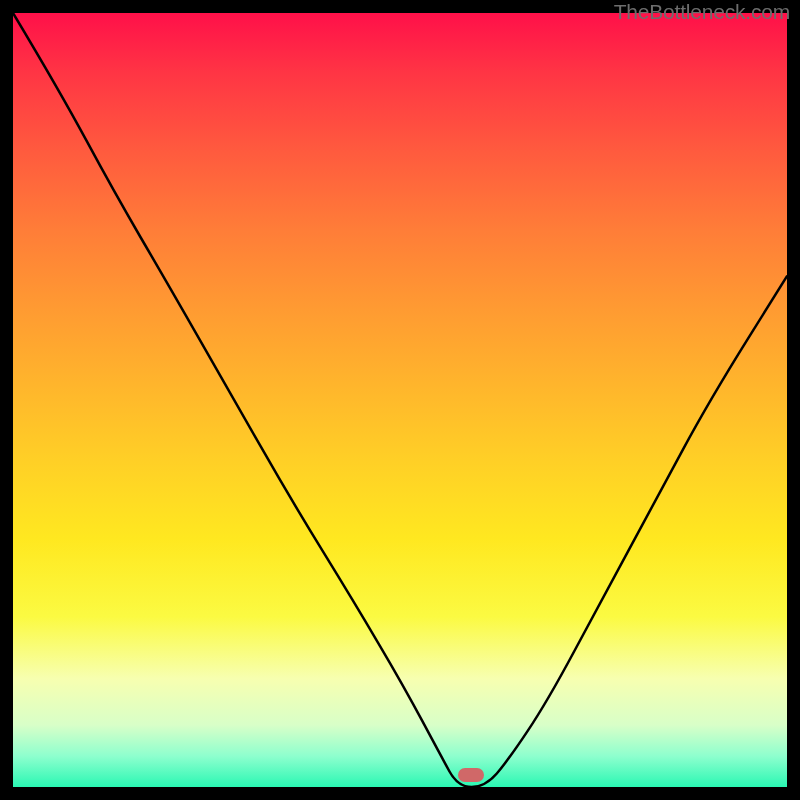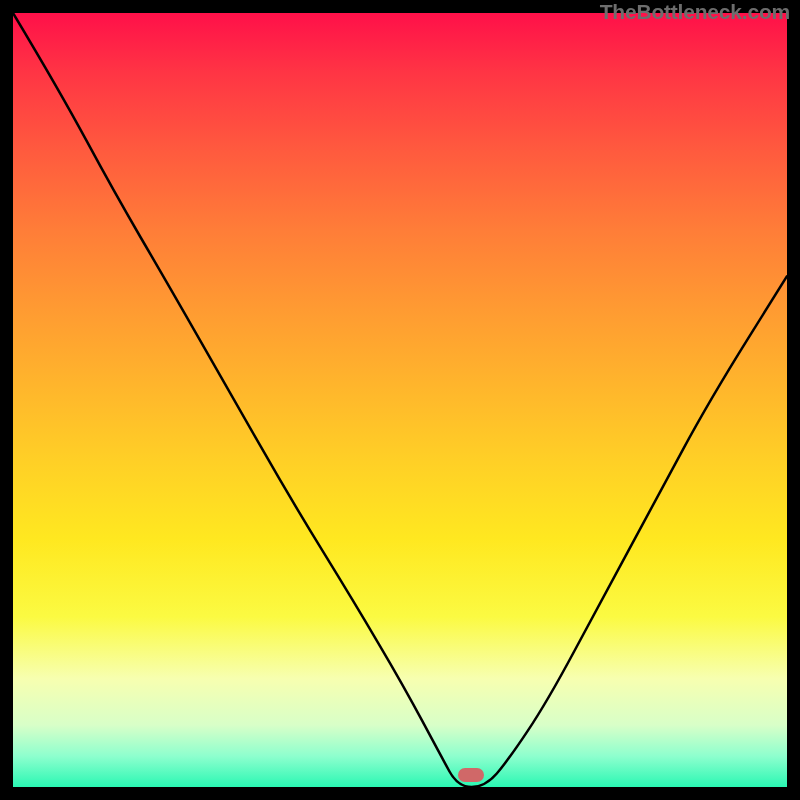--- a/index.html
+++ b/index.html
@@ -45,21 +45,21 @@
     height: 14px;
     border-radius: 7px;
     background: #d06868;
   }
   .attribution {
     position: absolute;
     top: 0;
     right: 10px;
     color: #6d6d6d;
     font-size: 21px;
-    font-weight: 700;
+    font-weight: 400;
     letter-spacing: -0.2px;
   }
 </style>
 </head>
 <body>
 
 <div class="frame">
 
   <svg class="curve" viewBox="0 0 774 774" preserveAspectRatio="none">
     <path id="curve-path" fill="none" stroke="#000" stroke-width="2.5" stroke-linecap="round" d="M 0.0 0.0 Q 46.4 77.4 73.5 127.7 Q 100.6 178.0 127.7 224.5 Q 154.8 270.9 185.8 325.1 Q 216.7 379.3 247.7 433.4 Q 278.6 487.6 309.6 537.9 Q 340.6 588.2 365.7 630.8 Q 390.9 673.4 409.4 708.2 Q 428.0 743.0 436.5 758.5 Q 445.0 774.0 458.6 774.0 Q 472.1 774.0 483.8 760.5 Q 495.4 746.9 514.7 717.9 Q 534.1 688.9 561.1 638.5 Q 588.2 588.2 615.3 537.9 Q 642.4 487.6 669.5 437.3 Q 696.6 387.0 735.3 325.1 L 774.0 263.2"></path>

